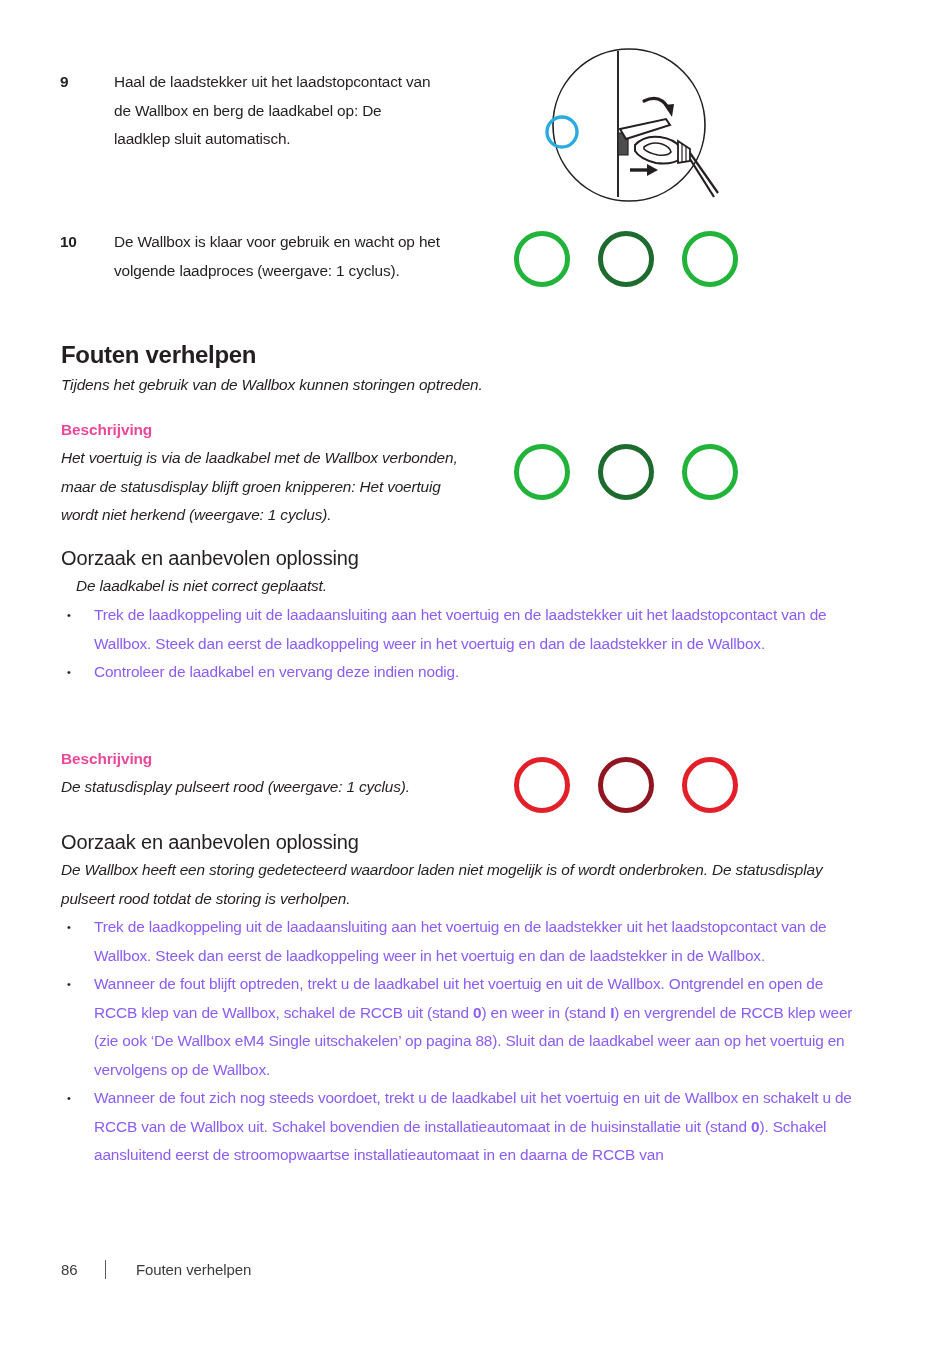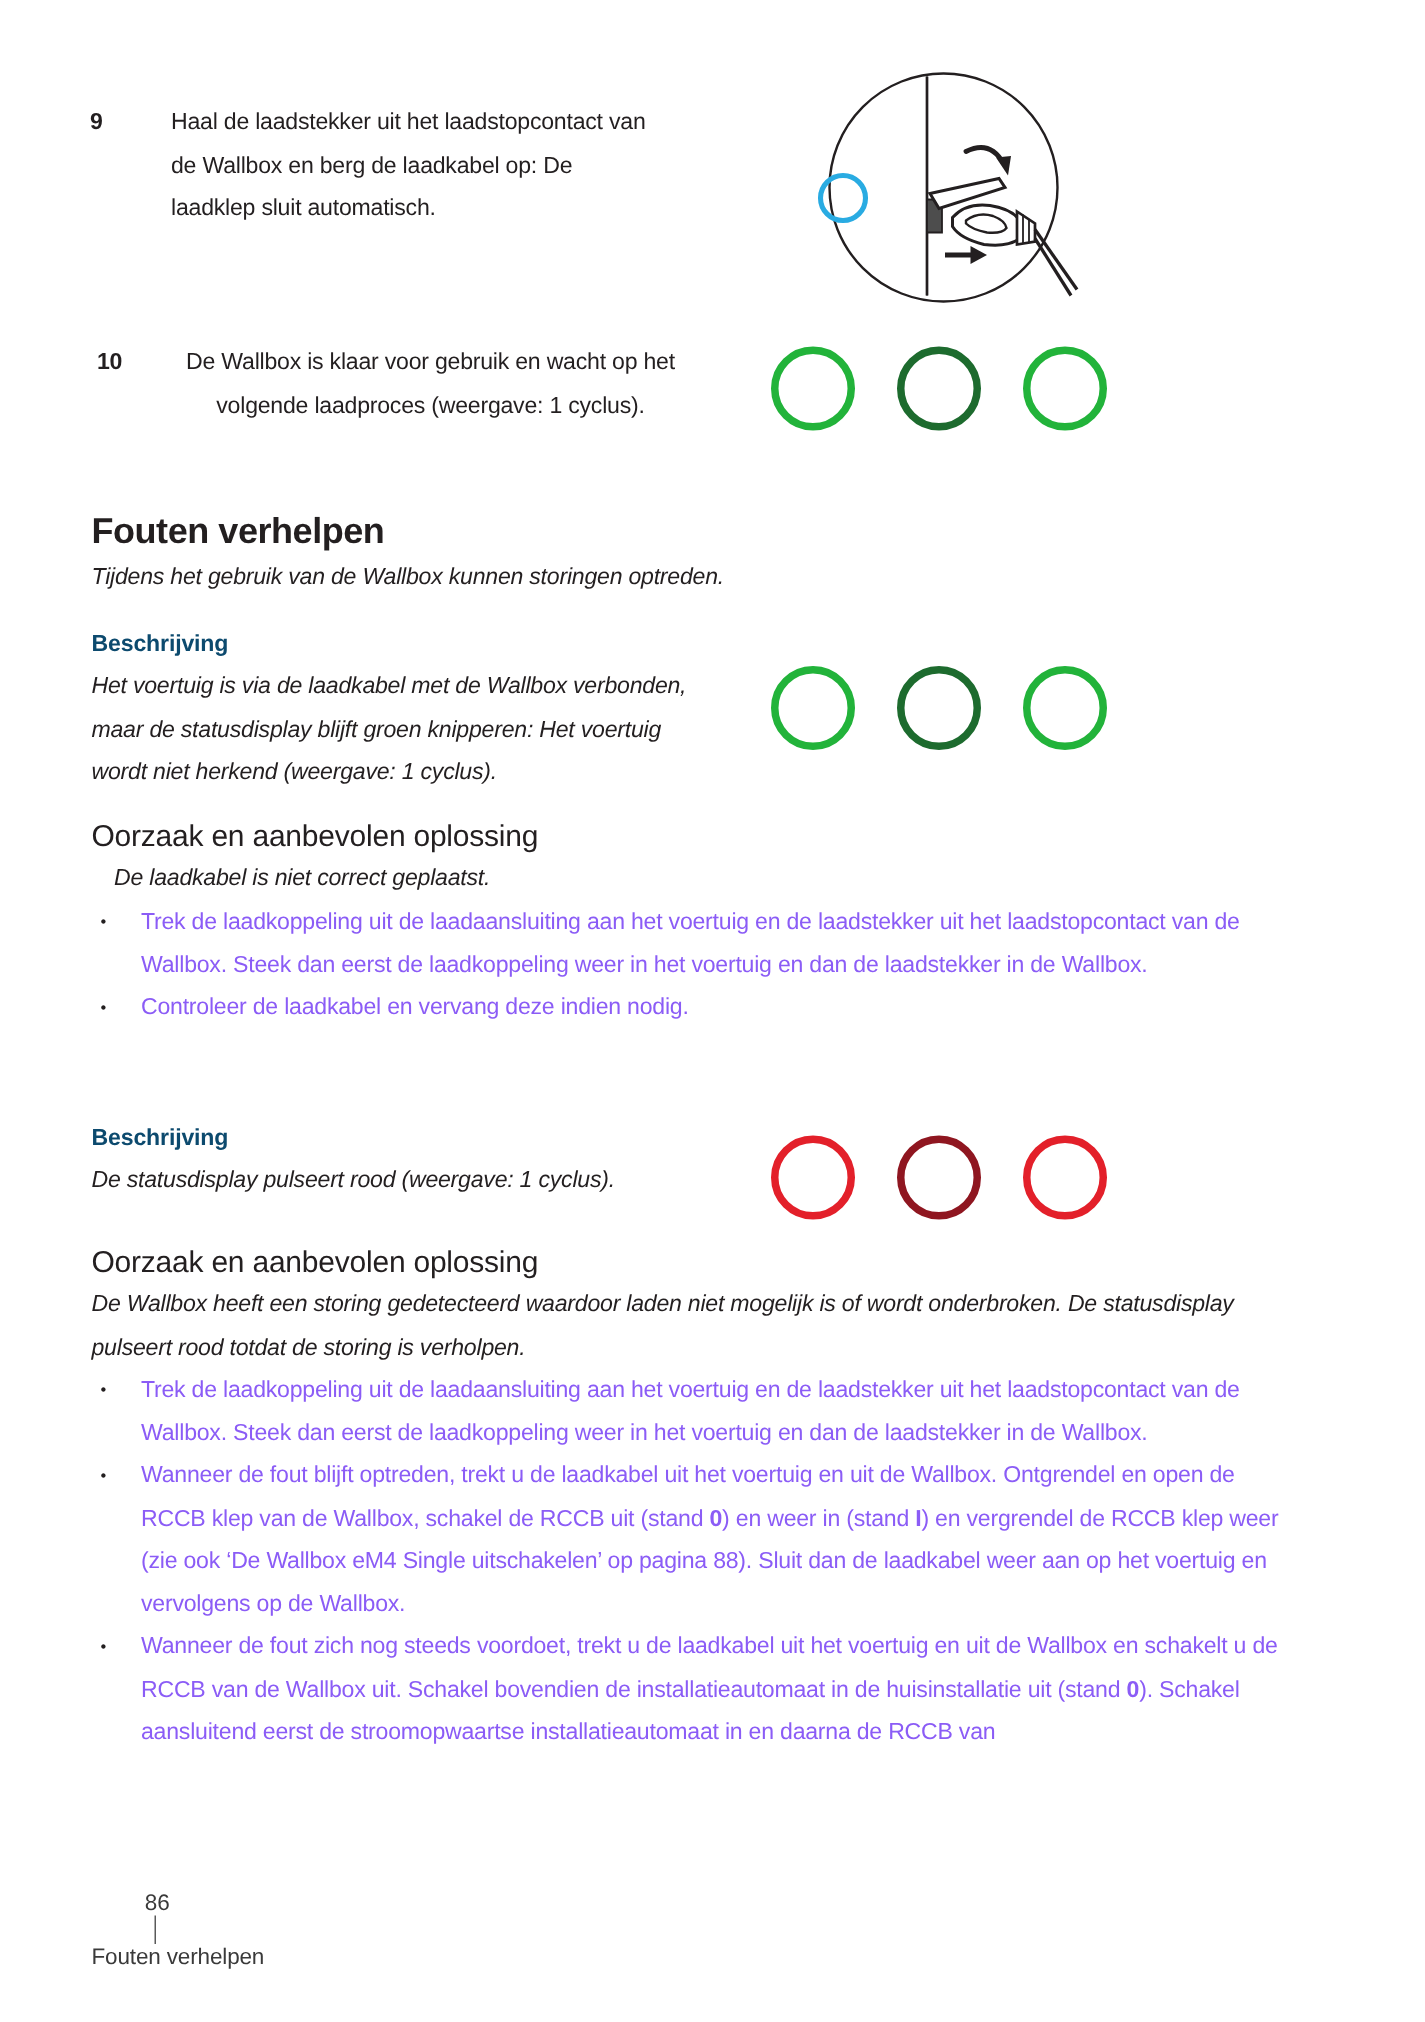--- a/index.html
+++ b/index.html
@@ -58,21 +58,21 @@
     position: absolute;
     font-size: 24px;
     font-weight: bold;
     color: #231f20;
     letter-spacing: -0.3px;
     line-height: 30px;
   }
   .h3 {
     font-size: 15.4px;
     font-weight: bold;
-    color: #0c4a6e;
+    color: #ec4899;
     line-height: 28.5px;
     letter-spacing: -0.1px;
   }
   .h4 {
     font-size: 20px;
     font-weight: normal;
     color: #231f20;
     line-height: 28.5px;
     letter-spacing: -0.15px;
   }
@@ -179,21 +179,21 @@
       <path d="M 150 108 L 178 148" fill="none" stroke="#231f20" stroke-width="2.2"></path>
       <path d="M 150 114 L 174 152" fill="none" stroke="#231f20" stroke-width="2.2"></path>
 
       <line x1="90" y1="125" x2="110" y2="125" stroke="#231f20" stroke-width="3.4" stroke-linecap="butt"></line>
       <polygon points="118,125 107,119 107,131" fill="#231f20"></polygon>
 
       <circle cx="22" cy="87" r="15" fill="none" stroke="#29abe2" stroke-width="3.4"></circle>
     </svg>
   </div>
 
-  <div class="step" style="left:60px; top:228px; width:400px;text-align:center;">
+  <div class="step" style="left:60px; top:228px; width:400px;">
     <div class="step-num">10</div>
     <div class="step-body">De Wallbox is klaar voor gebruik en wacht op het volgende laadproces (weergave: 1 cyclus).</div>
   </div>
 
   <div class="led-row" style="left:514px; top:231px;">
     <div class="led" style="border-color:#22b33a;"></div>
     <div class="led" style="border-color:#1d6b2e;"></div>
     <div class="led" style="border-color:#22b33a;"></div>
   </div>
 
@@ -233,19 +233,19 @@
   <div class="block h4" style="left:61px; top:828px;">Oorzaak en aanbevolen oplossing</div>
 
   <div class="block body-text" style="left:61px; top:856px; width:775px;">De Wallbox heeft een storing gedetecteerd waardoor laden niet mogelijk is of wordt onderbroken. De statusdisplay pulseert rood totdat de storing is verholpen.</div>
 
   <ul class="bullets block" style="left:61px; top:913px; width:800px;">
     <li>Trek de laadkoppeling uit de laadaansluiting aan het voertuig en de laadstekker uit het laadstopcontact van de Wallbox. Steek dan eerst de laadkoppeling weer in het voertuig en dan de laadstekker in de Wallbox.</li>
     <li><span>Wanneer de fout blijft optreden, trekt u de laadkabel uit het voertuig en uit de Wallbox. Ontgrendel en open de RCCB klep van de Wallbox, schakel de RCCB uit (stand </span><span class="bold">0</span><span>) en weer in (stand </span><span class="bold">I</span><span>) en vergrendel de RCCB klep weer (zie ook ‘De Wallbox eM4 Single uitschakelen’ op pagina 88). Sluit dan de laadkabel weer aan op het voertuig en vervolgens op de Wallbox.</span></li>
     <li><span>Wanneer de fout zich nog steeds voordoet, trekt u de laadkabel uit het voertuig en uit de Wallbox en schakelt u de RCCB van de Wallbox uit. Schakel bovendien de installatieautomaat in de huisinstallatie uit (stand </span><span class="bold">0</span><span>). Schakel aansluitend eerst de stroomopwaartse installatieautomaat in en daarna de RCCB van</span></li>
   </ul>
 
-  <div class="footer" style="left:61px; top:1260px;flex-direction:column;">
+  <div class="footer" style="left:61px; top:1260px;">
     <span class="pagenum">86</span>
     <span class="sep"></span>
     <span>Fouten verhelpen</span>
   </div>
 
 </div>
 
 </body></html>

